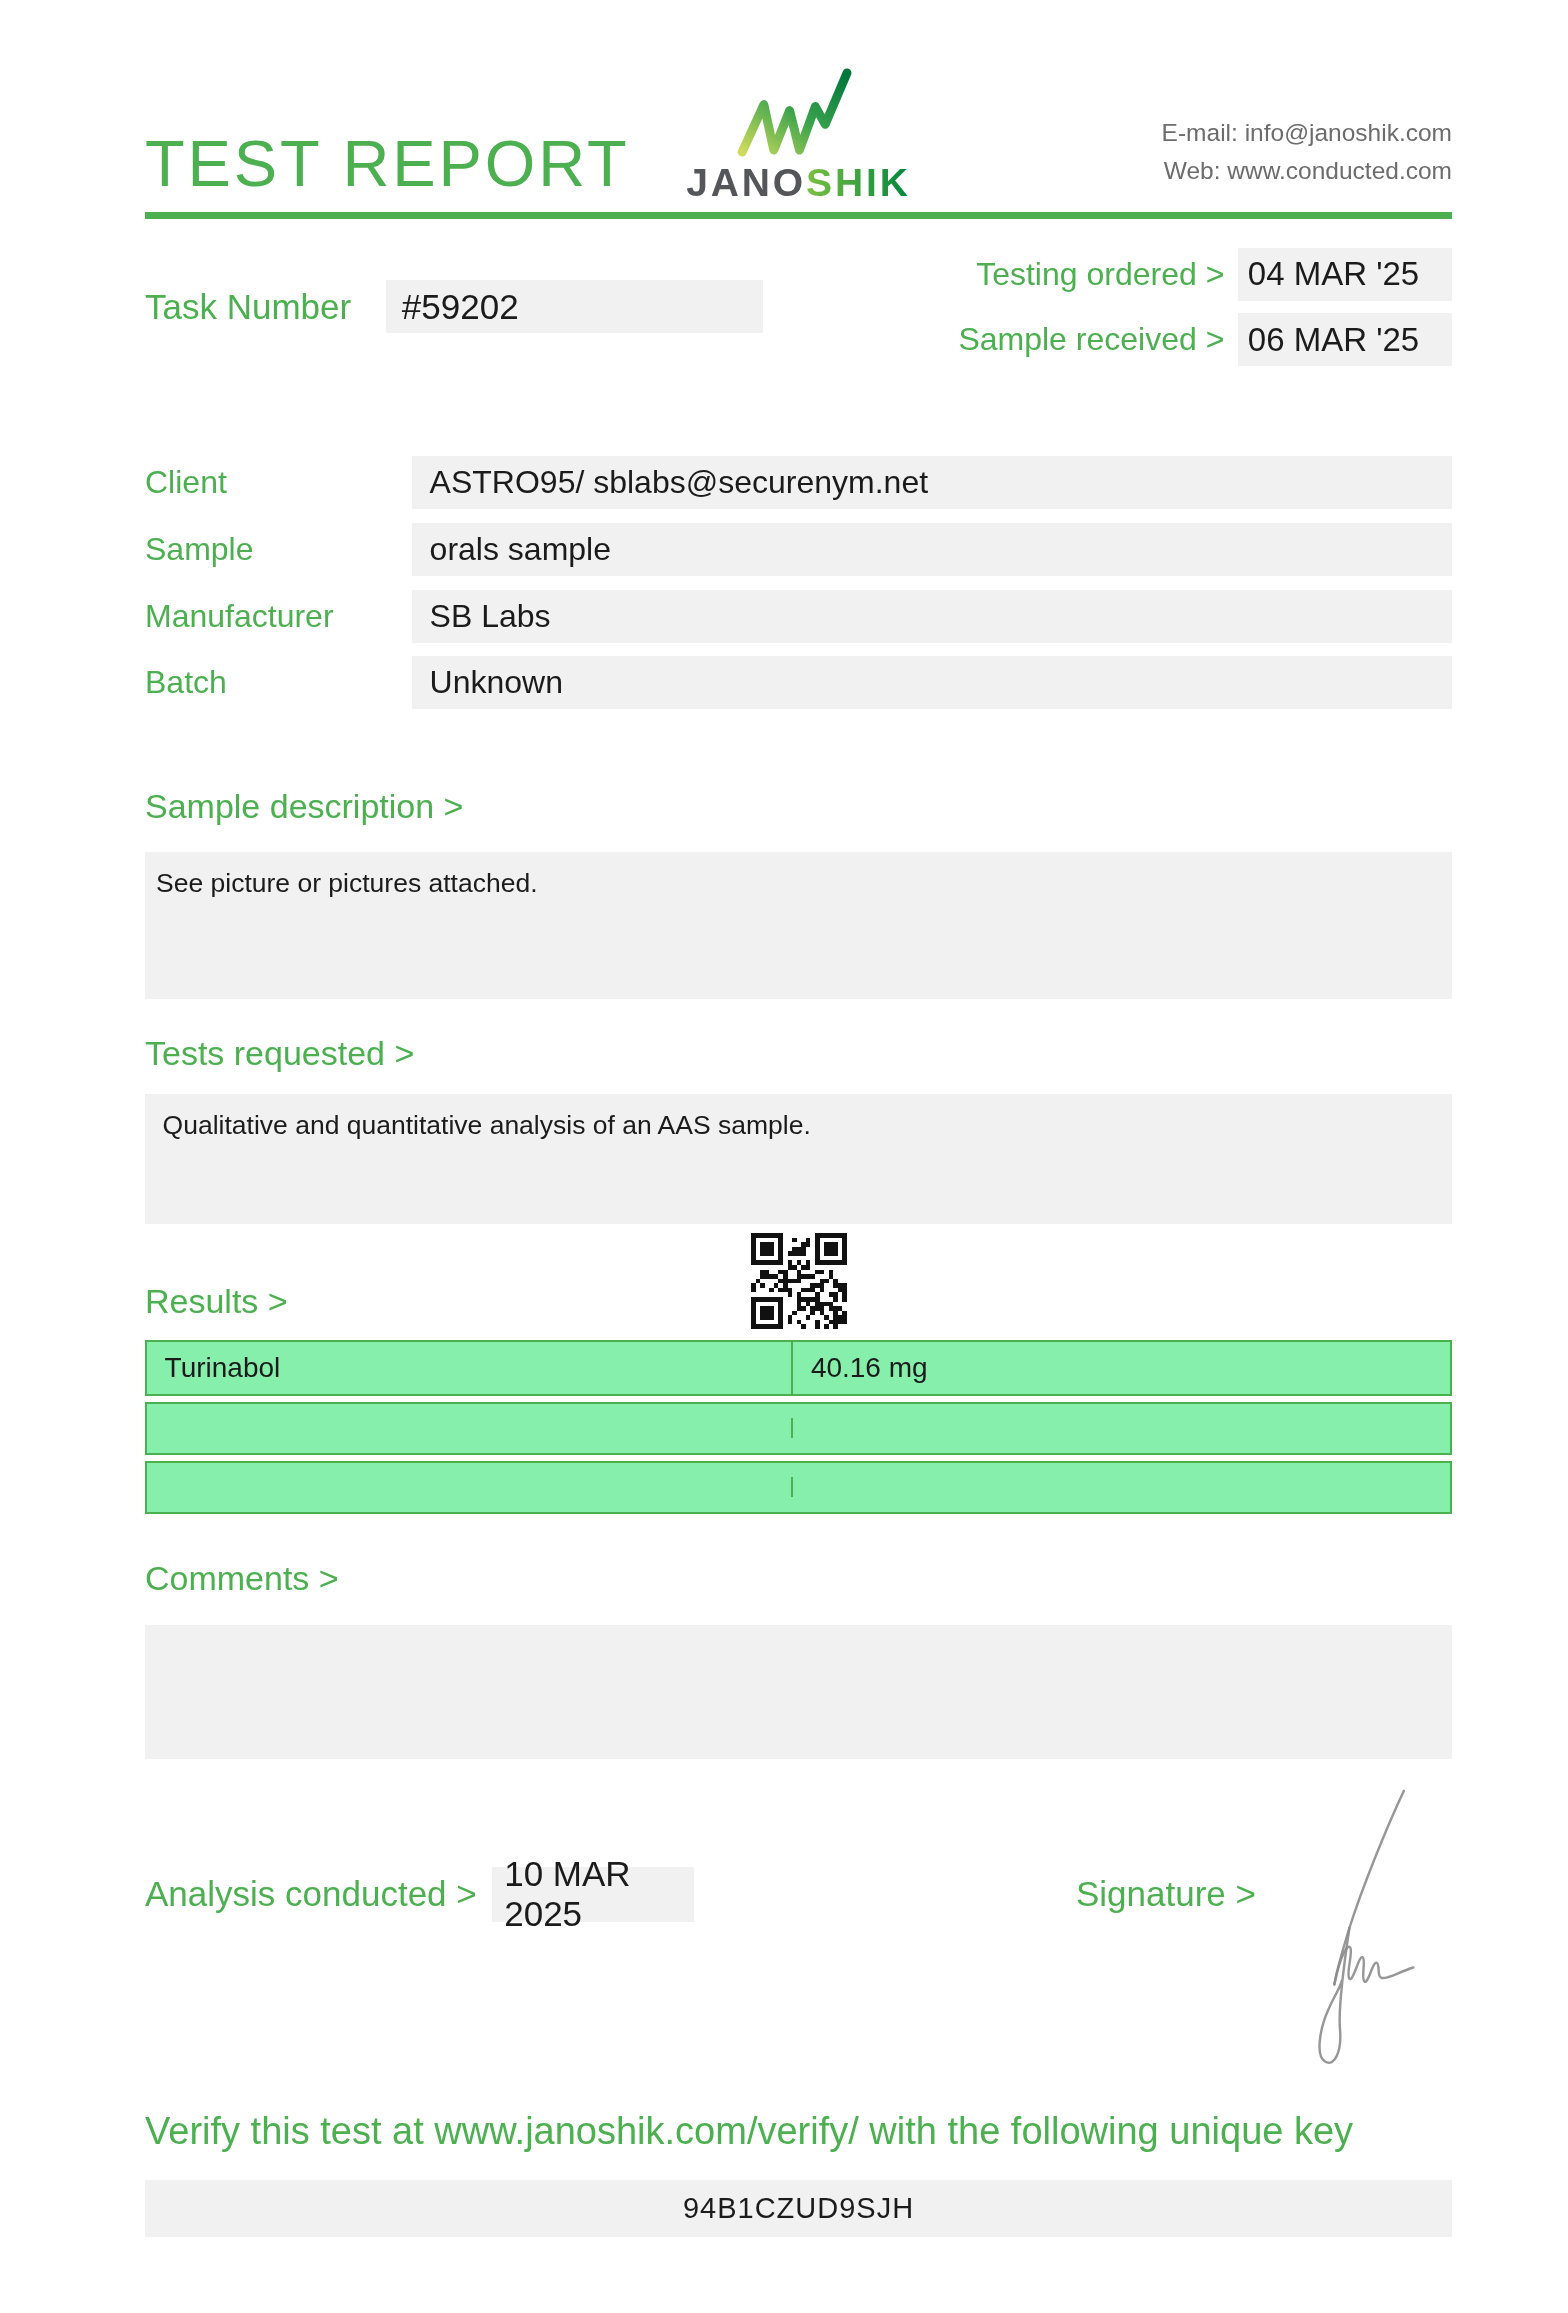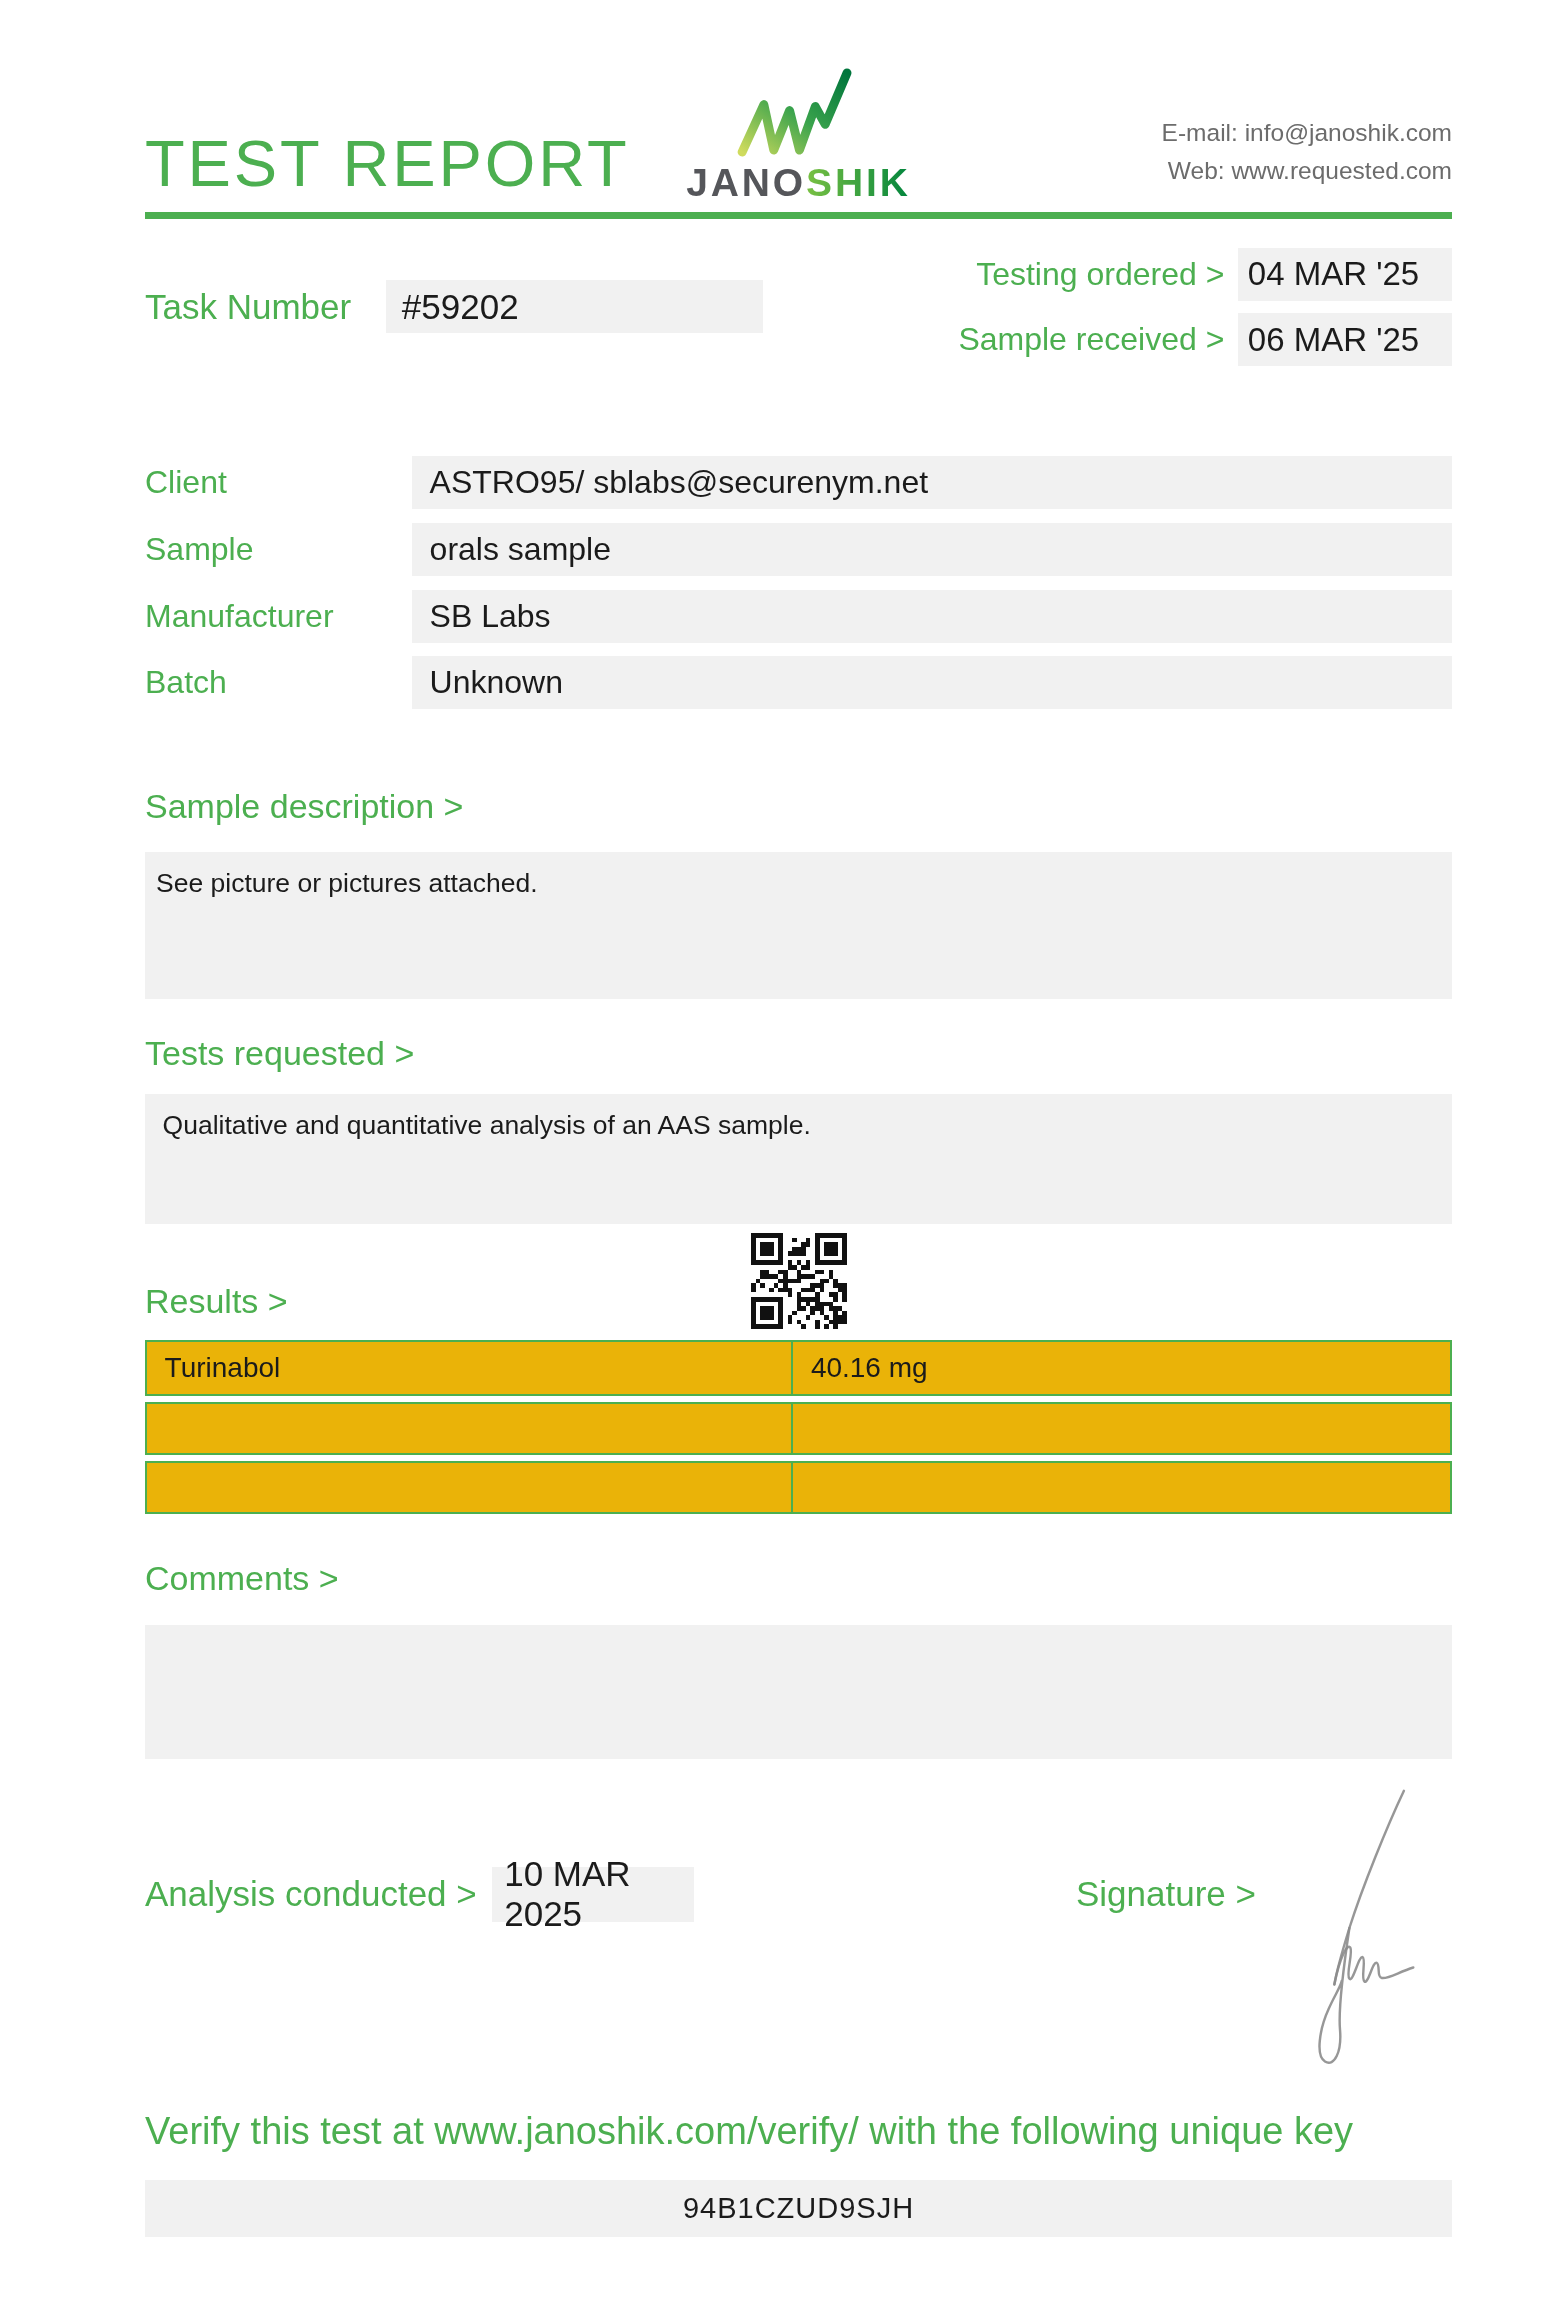--- a/index.html
+++ b/index.html
@@ -57,21 +57,21 @@
   .desc-head{margin-top:78px;}
   .desc-box{margin-top:25.5px;height:147px;padding-left:11px;}
   .tests-head{margin-top:35px;}
   .tests-box{margin-top:21.6px;height:130px;}
 
   
   .results-head{position:relative;height:108px;}
   .results-title{position:absolute;left:0;bottom:11.8px;}
   .qr{position:absolute;left:50%;transform:translateX(-50%);bottom:3.9px;width:96px;height:96px;fill:#111;}
   .rtable{margin-top:7.8px;display:flex;flex-direction:column;gap:5.9px;}
-  .rrow{display:flex;border:2.9px solid var(--green,#4caf50);min-height:53px;background:#eab308;}
+  .rrow{display:flex;border:2.9px solid var(--green,#4caf50);min-height:53px;background:#86efac;align-items:center;}
   .rcell{padding:9.8px 17.6px;font-size:28px;display:flex;align-items:center;}
   .rcell.left{width:49.6%;border-right:2.9px solid var(--green,#4caf50);}
   .rcell.right{flex:1;}
 
   
   .comments-head{margin-top:45px;}
   .comments-box{margin-top:27.4px;height:134px;}
 
   
   .signoff{position:relative;display:flex;align-items:center;margin-top:108px;}
@@ -101,21 +101,21 @@
             <stop offset="0.5" stop-color="#3aa34c"></stop>
             <stop offset="1" stop-color="#00753c"></stop>
           </linearGradient>
         </defs>
         <path d="M8 88 L30 40 L40 86 L56 46 L66 86 L82 42 L92 60 L114 8" stroke="url(#lg)" stroke-width="9" fill="none" stroke-linecap="round" stroke-linejoin="round"></path>
       </svg>
       <div class="logo-text"><span>JANO</span><span class="shik">SHIK</span></div>
     </div>
     <div class="contact">
       <div>E-mail: info@janoshik.com</div>
-      <div>Web: www.requested.com</div>
+      <div>Web: www.conducted.com</div>
     </div>
   </div>
 
   <div class="rule"></div>
 
   <div class="task-row">
     <div class="task-left">
       <span class="lbl big">Task Number</span>
       <div class="field task-field">#59202</div>
     </div>

